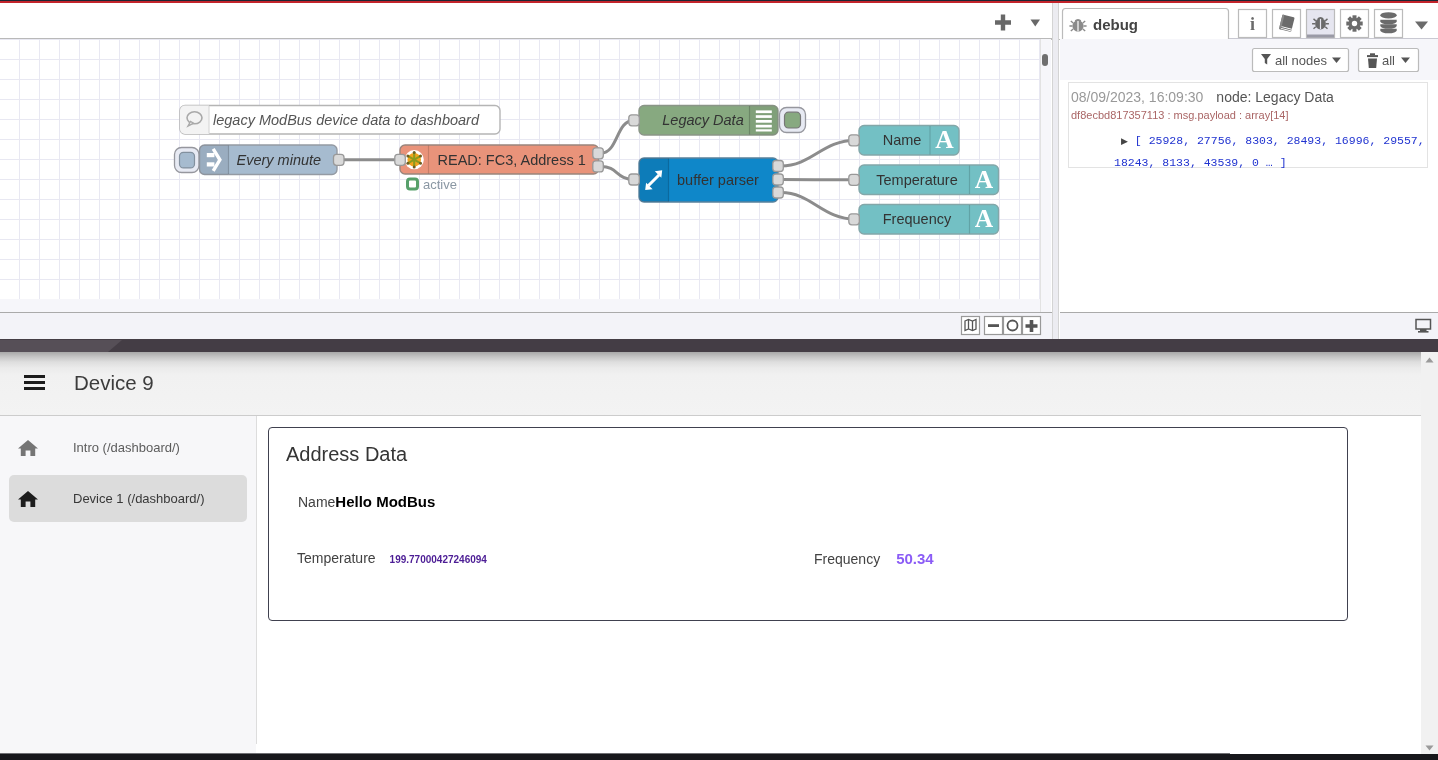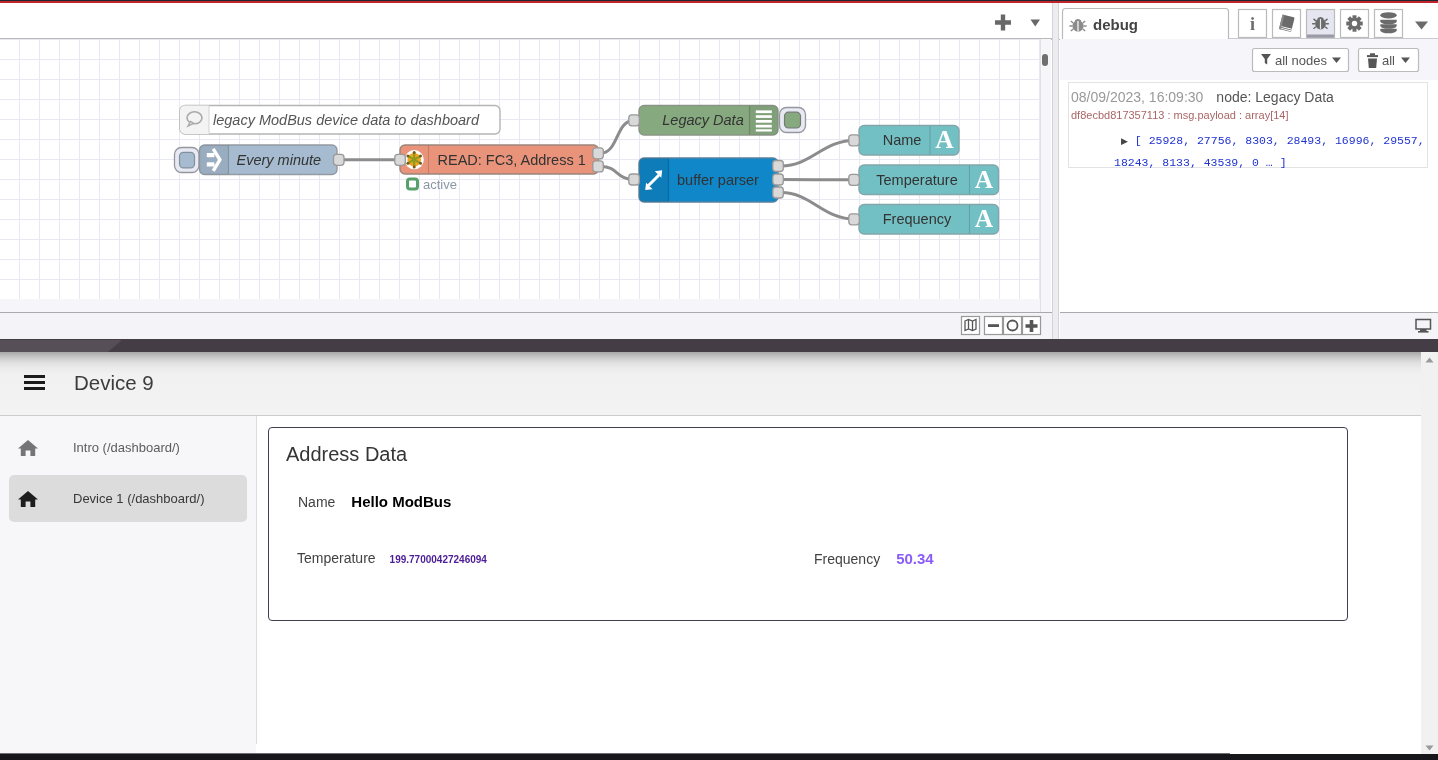--- a/index.html
+++ b/index.html
@@ -283,21 +283,21 @@
 <div class="abs" style="left:73px;top:440px;font-size:13px;color:#5c5c5c;">Intro (/dashboard/)</div>
 
 <div class="abs" style="left:9px;top:475px;width:238px;height:47px;background:#dcdcdc;border-radius:5px;"></div>
 <svg class="abs" style="left:17px;top:490px;" width="22" height="18" viewBox="0 0 22 18">
   <path d="M11 1 L21 9.5 H18.2 V17 H13.4 V11.4 H8.6 V17 H3.8 V9.5 H1 Z" fill="#1d1d1d"></path>
 </svg>
 <div class="abs" style="left:73px;top:491px;font-size:13px;color:#383838;">Device 1 (/dashboard/)</div>
 
 <div class="abs" style="left:268px;top:427px;width:1080px;height:194px;background:#fff;border:1px solid #40414f;border-radius:4px;box-sizing:border-box;"></div>
 <div class="abs" style="left:286px;top:443px;font-size:20px;color:#353535;">Address Data</div>
-<div class="abs" style="left:298px;top:493px;font-size:14px;color:#424242;">Name<b style="color:#000;font-size:15px;margin-left:16px;">Hello ModBus</b></div>
+<div class="abs" style="left:298px;top:493px;font-size:14px;color:#424242;">Name<b style="color:#000;font-size:15px;">Hello ModBus</b></div>
 <div class="abs" style="left:297px;top:550px;font-size:14px;color:#424242;">Temperature<b style="color:#4c1d95;font-size:10px;margin-left:14px;">199.77000427246094</b></div>
 <div class="abs" style="left:814px;top:550px;font-size:14px;color:#424242;">Frequency<b style="color:#8b5cf6;font-size:15px;margin-left:16px;">50.34</b></div>
 
 <div class="abs" style="left:1421px;top:352px;width:17px;height:402px;background:#f1f1f1;"></div>
 <svg class="abs" style="left:1421px;top:352px;" width="17" height="402" viewBox="0 0 17 402">
   <path d="M4.5 10.5 l4-5 4 5 z" fill="#9a9a9a"></path>
 </svg>
 
 <div class="abs" style="left:0;top:754px;width:1438px;height:6px;background:#17171b;"></div>
 <div class="abs" style="left:0;top:752.5px;width:1230px;height:1.5px;background:#6f6f73;"></div>

